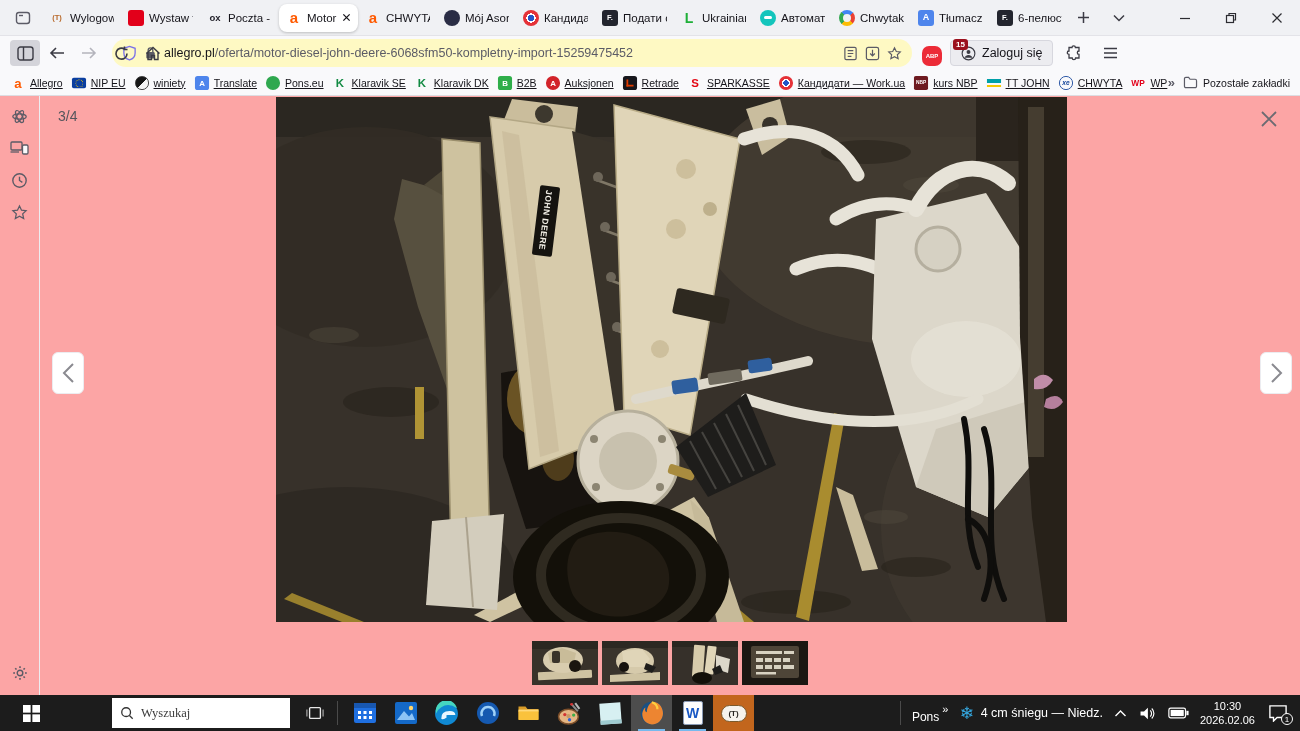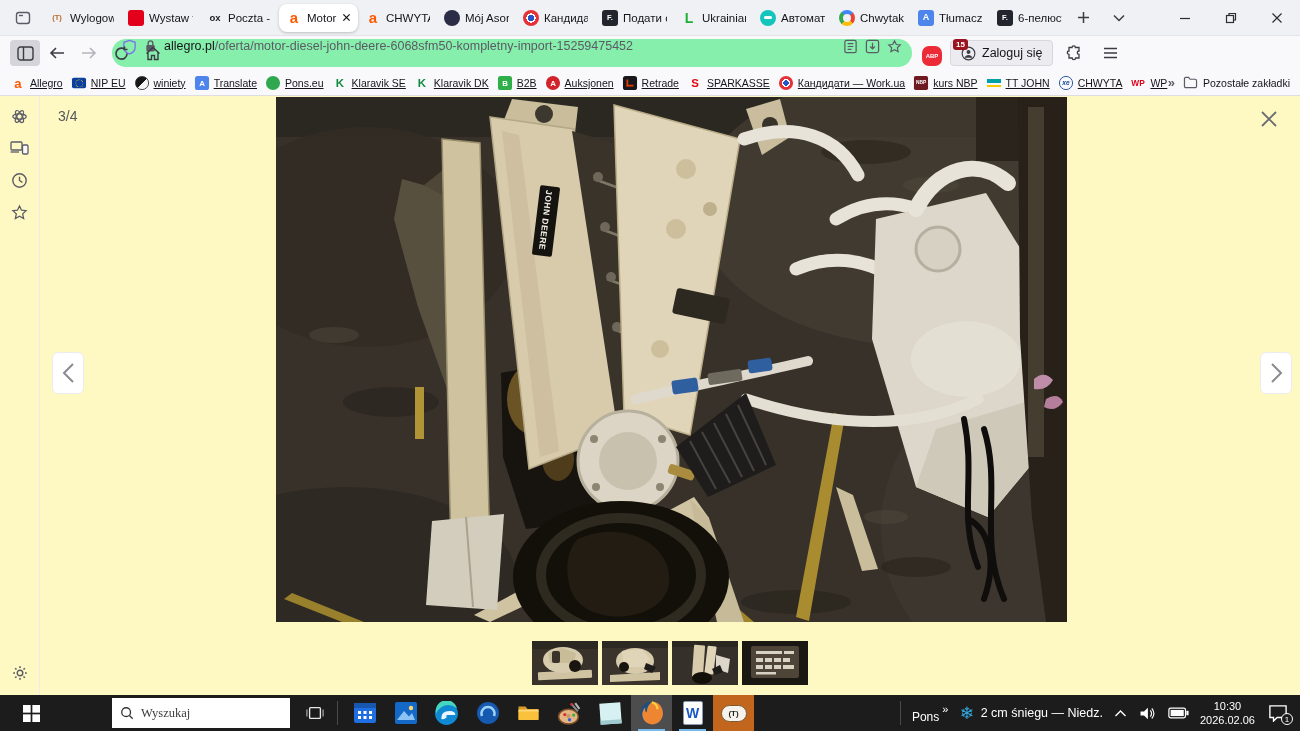--- a/index.html
+++ b/index.html
@@ -49,41 +49,41 @@
   .tic.sparkasse { color:#e30613; font-size:13px; font-weight:800; }
   .tic.nbp { background:#6e1a20; color:#fff; border-radius:2px; font-size:5.5px; }
   .tic.ttline { background:linear-gradient(to bottom,transparent 0 4px,#00a0a8 4px 8px,transparent 8px 10px,#f5c800 10px 13px,transparent 13px); }
   .tic.xe { border:1.6px solid #16469c; border-radius:50%; color:#16469c; font-size:7.5px; font-weight:800; font-style:italic; }
   .tic.wp { color:#e2001a; font-size:9.5px; font-weight:800; }
 
   
   .navbar { position:absolute; top:36px; left:0; right:0; height:34px; background:#f9f9fb; display:flex; align-items:center; padding:0 8px; }
   .nav-icon { width:30px; height:26px; display:flex; align-items:center; justify-content:center; border-radius:4px; flex:none; }
   .nav-icon.pressed { background:#d4d4da; }
-  .urlbar { height:28px; background:#86efac; border-radius:14px; flex:1; max-width:800px; margin-left:104px; display:flex; align-items:flex-start; padding:0 10px; gap:7px; }
+  .urlbar { height:28px; background:#fef9c3; border-radius:14px; flex:1; max-width:800px; margin-left:104px; display:flex; align-items:center; padding:0 10px; gap:7px; }
   .url-text { font-size:12.5px; color:#5b5b66; white-space:nowrap; overflow:hidden; flex:1; }
   .url-text b { color:#15141a; font-weight:normal; }
   .nav-right { display:flex; align-items:center; gap:6px; margin-left:10px; }
   .abp-wrap { position:relative; width:22px; height:22px; flex:none; }
   .abp-icon { width:20px; height:20px; margin-top:4px; background:#ec2b37; border-radius:7px; color:#fff; font-size:6px; font-weight:800; display:flex; align-items:center; justify-content:center; }
   .abp-badge { position:absolute; top:-3px; left:-2px; background:#9b111e; color:#fff; font-size:8px; font-weight:700; padding:0 3px; border-radius:3px; line-height:11px;margin-left:33px; }
   .login-pill { height:26px; display:flex; align-items:center; gap:6px; padding:0 10px; background:#ececf0; border:1px solid #d7d7de; border-radius:4px; font-size:12.5px; color:#15141a; flex:none; }
 
   
   .bmbar { position:absolute; top:70px; left:0; right:0; height:26px; background:#f9f9fb; display:flex; align-items:center; padding:0 6px; border-bottom:1px solid #dddde2; overflow:hidden; }
   .bm-items { display:flex; align-items:center; overflow:hidden; }
   .bm { display:flex; align-items:center; gap:4px; padding:0 4px; height:22px; border-radius:4px; flex:none; }
   .bm .tic { transform:scale(.88); }
   .bm-label { font-size:10.5px; color:#15141a; white-space:nowrap;text-decoration:underline; }
   .bm-right { margin-left:auto; display:flex; align-items:center; gap:8px; flex:none; padding-right:4px; }
   .bm-more { font-size:13px; color:#5b5b66; font-weight:700; }
   .bm-other { display:flex; align-items:center; gap:5px; font-size:10.5px; color:#15141a; }
 
   
-  .content { position:absolute; top:96px; left:0; right:0; height:599px; background:#fef9c3;text-align:right; }
+  .content { position:absolute; top:96px; left:0; right:0; height:599px; background:#fca5a5;text-align:right; }
   .ffsidebar { position:absolute; left:0; top:0; bottom:0; width:40px; border-right:1px solid #ececf0; display:flex; flex-direction:column; align-items:center; padding-top:6px; gap:4px; }
   .sb-btn { width:30px; height:28px; display:flex; align-items:center; justify-content:center; border-radius:4px; }
   .sb-gear { position:absolute; bottom:8px; left:5px; }
   .lightbox { position:absolute; left:40px; top:0; right:0; bottom:0; }
   .lb-counter { position:absolute; left:18px; top:12px; font-size:14px; color:#55555c; }
   .lb-close { position:absolute; right:16px; top:8px; width:30px; height:30px; display:flex; align-items:center; justify-content:center; background:none; border:none; }
   .lb-prev, .lb-next { position:absolute; top:256px; width:32px; height:42px; background:#fff; border:1px solid #ececf0; border-radius:6px; display:flex; align-items:center; justify-content:center; }
   .lb-prev { left:12px; } .lb-next { right:8px; }
   .photo-frame { position:absolute; left:236px; top:1px; width:791px; height:525px; overflow:hidden; background:#37312a; }
   .photo-frame svg { display:block; width:100%; height:100%; }
@@ -818,21 +818,21 @@
     </div>
 
     <div class="tray">
       <div class="tb-sep"></div>
       <div class="tray-linki">
         <span class="lbl">Pons</span>
         <span class="more">»</span>
       </div>
       <div class="tray-weather">
         <span class="snow">❄</span>
-        <span class="weather-txt">2 cm śniegu — Niedz.</span>
+        <span class="weather-txt">4 cm śniegu — Niedz.</span>
       </div>
       <svg width="13" height="9" viewBox="0 0 13 9">
           <path d="M1.5 7 L6.5 2 L11.5 7" fill="none" stroke="#fff" stroke-width="1.4"></path>
         </svg>
       <svg width="19" height="17" viewBox="0 0 24 22">
           <path d="M3 8.5 L7.5 8.5 L12.5 3.5 L12.5 18.5 L7.5 13.5 L3 13.5 Z" fill="#fff"></path>
           <path d="M15.5 7 A5.5 5.5 0 0 1 15.5 15" fill="none" stroke="#fff" stroke-width="1.5"></path>
           <path d="M17.5 4.5 A9 9 0 0 1 17.5 17.5" fill="none" stroke="#fff" stroke-width="1.5"></path>
         </svg>
       <svg width="21" height="14" viewBox="0 0 24 16">

